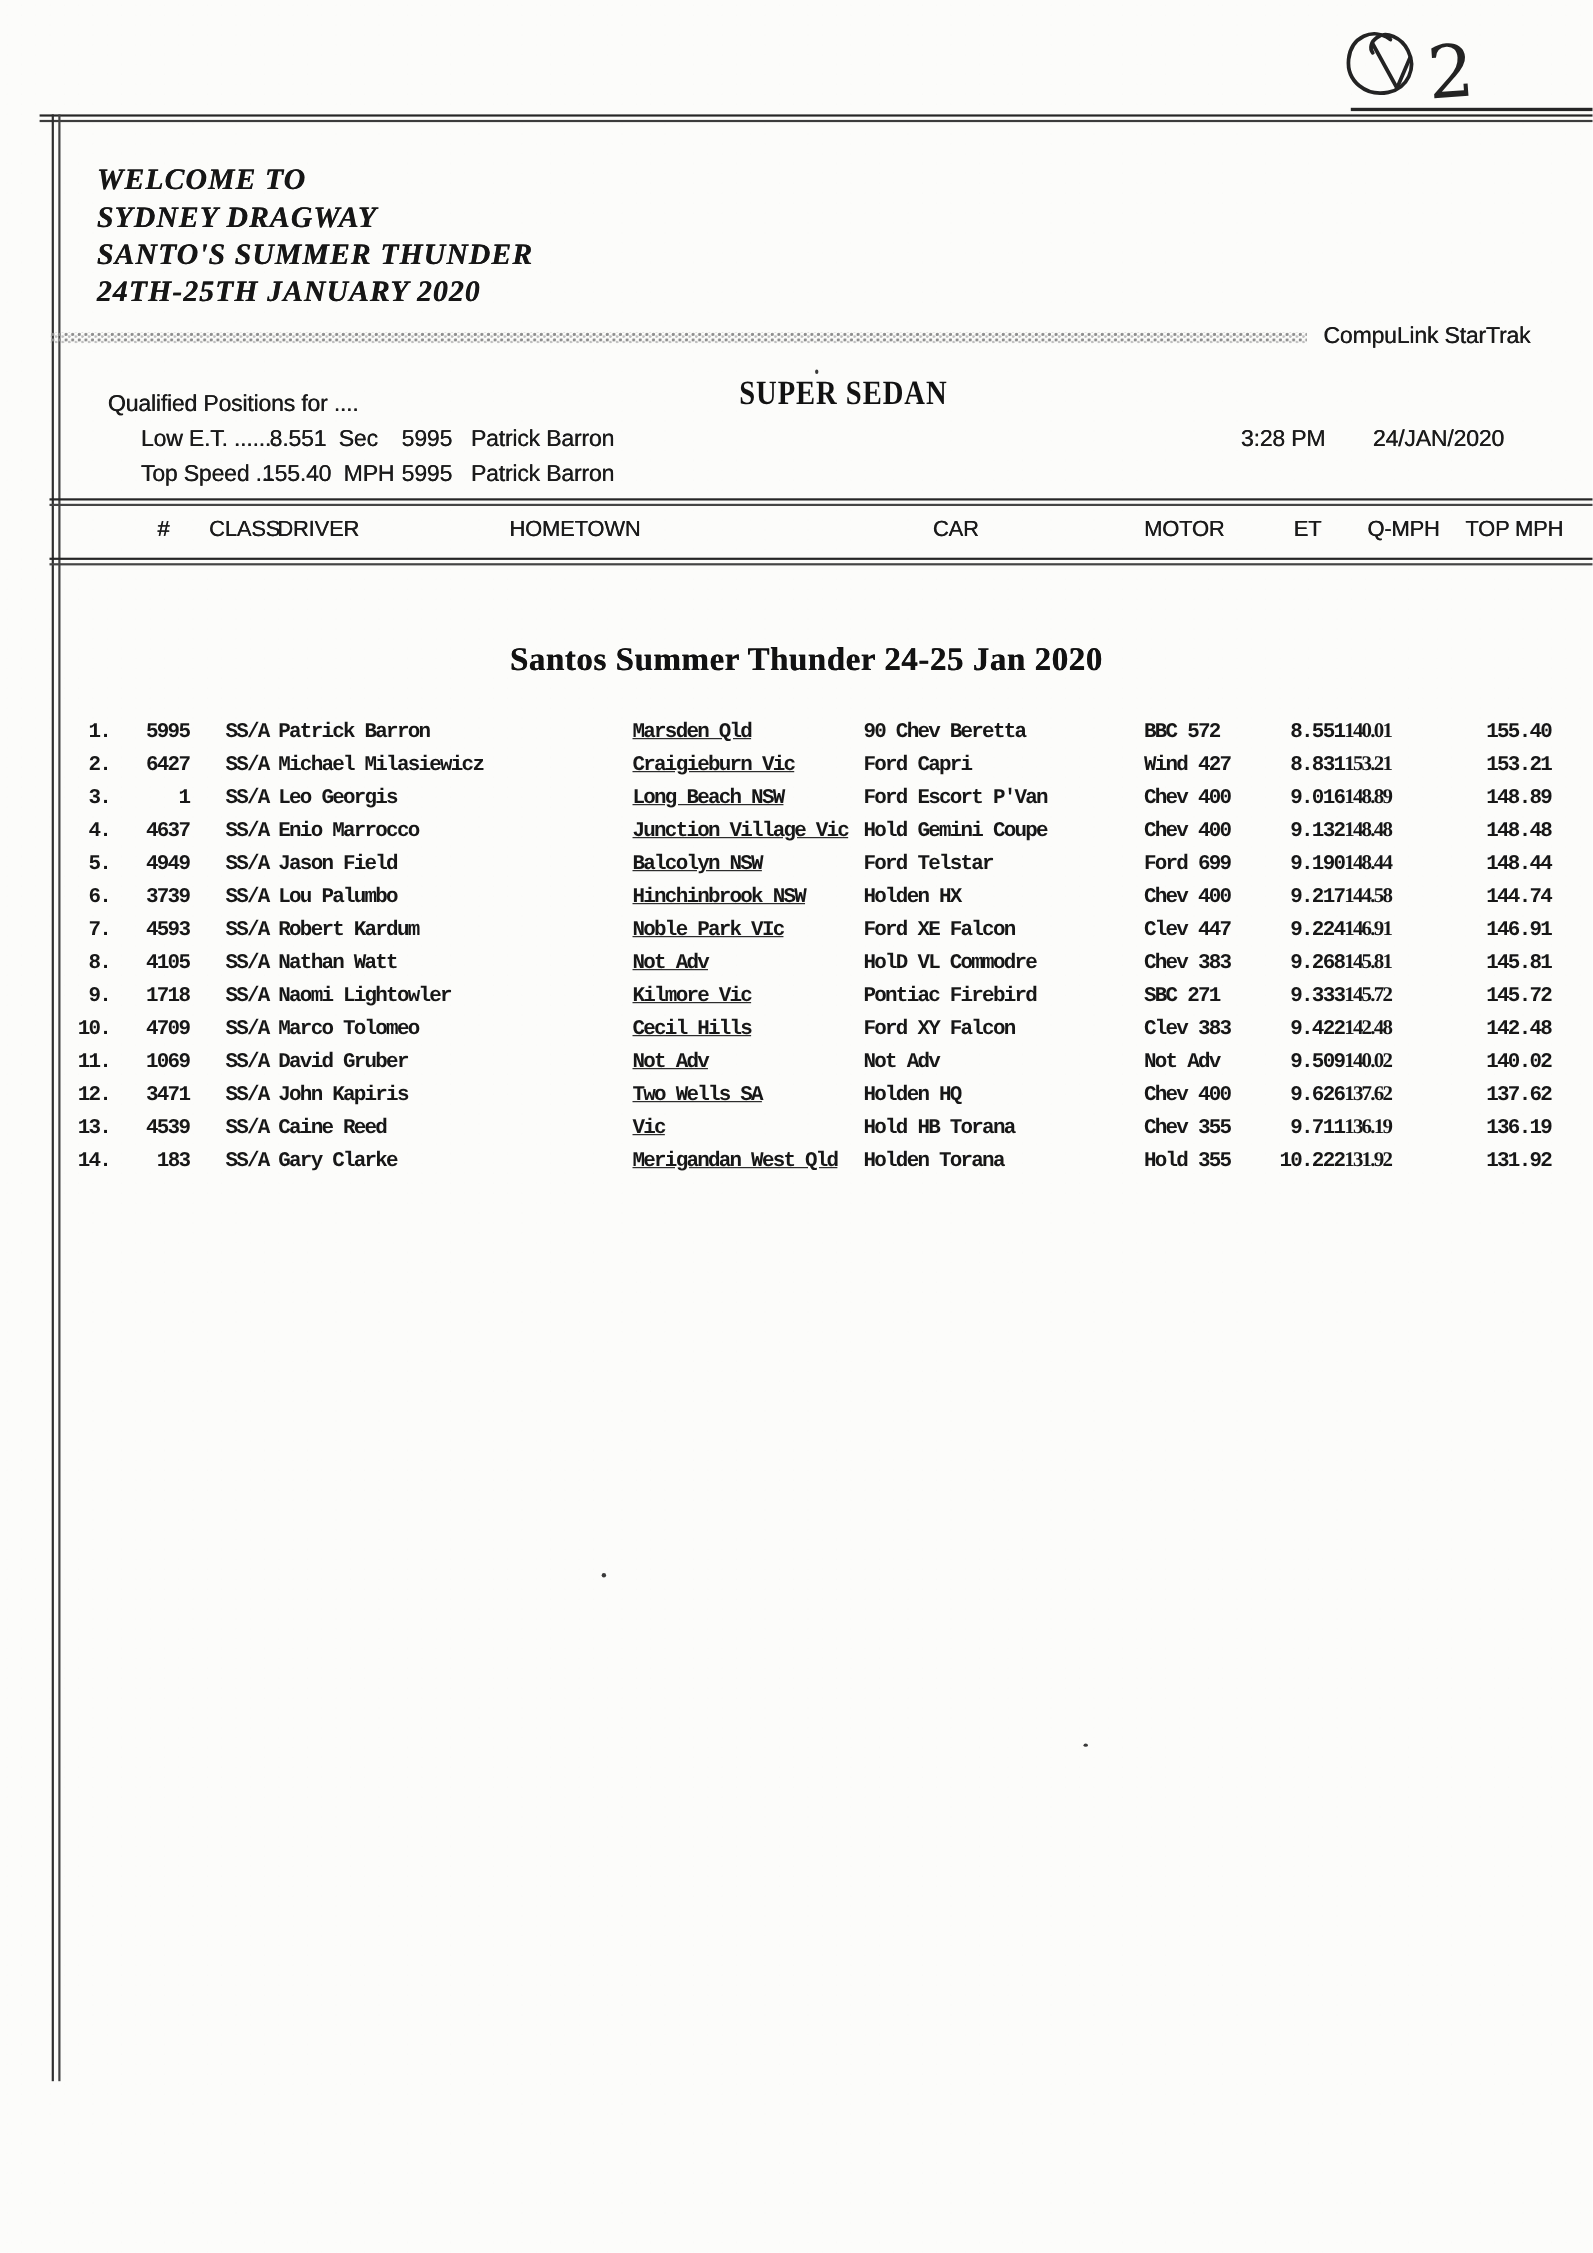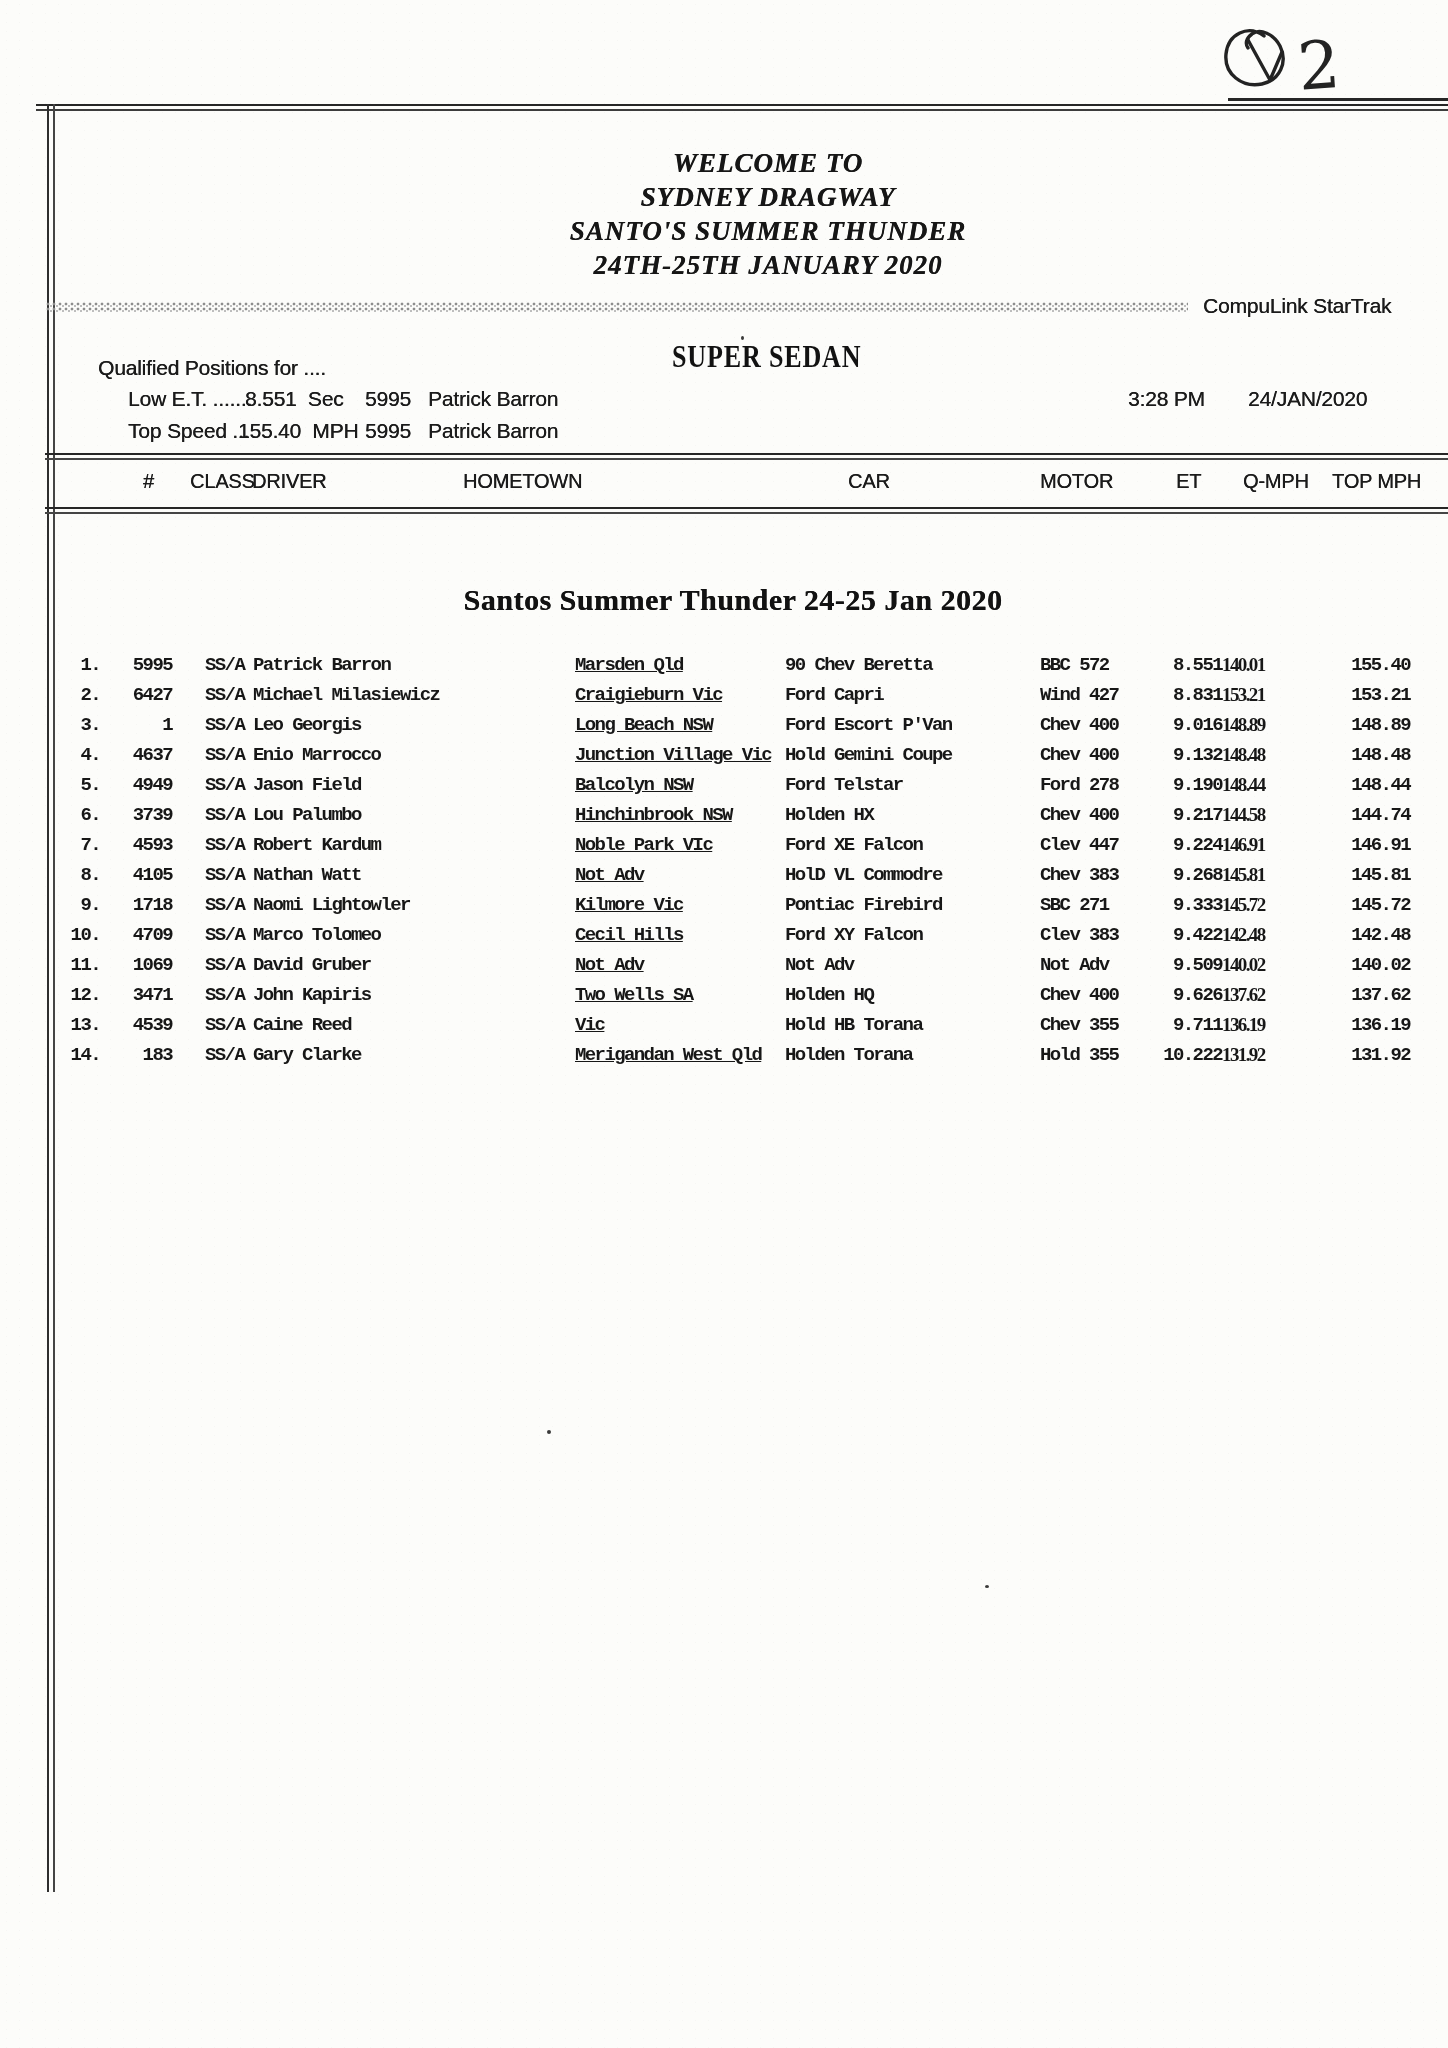--- a/index.html
+++ b/index.html
@@ -14,21 +14,21 @@
   .serif-i{font-family:"Liberation Serif",serif;font-style:italic;font-weight:600;font-size:27px;letter-spacing:1px;color:#161616;}
   .serif-b{font-family:"Liberation Serif",serif;font-weight:bold;color:#121212;}
   .hline{position:absolute;background:#262626;}
   .vline{position:absolute;background:#2e2e2e;}
   
   .dotsep{position:absolute;left:46px;top:302px;width:1142px;height:10px;
     background-image:radial-gradient(circle at 2px 2px,#8d8d8d 1.2px,transparent 1.7px),
                      radial-gradient(circle at 2px 2px,#bdbdbd 1px,transparent 1.4px);
     background-size:6px 5px,6px 5px;background-position:0 0,3px 2px;}
   
-  .welcome{position:absolute;left:88px;top:146px;width:1360px;text-align:center;line-height:34px;}
+  .welcome{position:absolute;left:88px;top:146px;width:1360px;text-align:left;line-height:34px;}
   
   .rows{position:absolute;left:0;top:650px;width:1448px;}
   .row{display:flex;height:30px;line-height:30px;}
   .cell{flex:0 0 auto;overflow:visible;}
   .c-pos{width:100px;text-align:right;}
   .c-num{width:72px;text-align:right;}
   .c-class{width:81px;padding-left:33px;box-sizing:border-box;text-align:left;}
   .c-driver{width:322px;}
   .c-hometown{width:210px;text-decoration:underline;}
   .c-car{width:255px;}
@@ -151,21 +151,21 @@
         <span class="cell c-qmph">148.48</span>
         <span class="cell c-topmph">148.48</span>
       </div>
       <div class="row">
         <span class="cell c-pos">5.</span>
         <span class="cell c-num">4949</span>
         <span class="cell c-class">SS/A</span>
         <span class="cell c-driver">Jason Field</span>
         <span class="cell c-hometown">Balcolyn  NSW</span>
         <span class="cell c-car">Ford Telstar</span>
-        <span class="cell c-motor">Ford 278</span>
+        <span class="cell c-motor">Ford 699</span>
         <span class="cell c-et">9.190</span>
         <span class="cell c-qmph">148.44</span>
         <span class="cell c-topmph">148.44</span>
       </div>
       <div class="row">
         <span class="cell c-pos">6.</span>
         <span class="cell c-num">3739</span>
         <span class="cell c-class">SS/A</span>
         <span class="cell c-driver">Lou Palumbo</span>
         <span class="cell c-hometown">Hinchinbrook  NSW</span>

